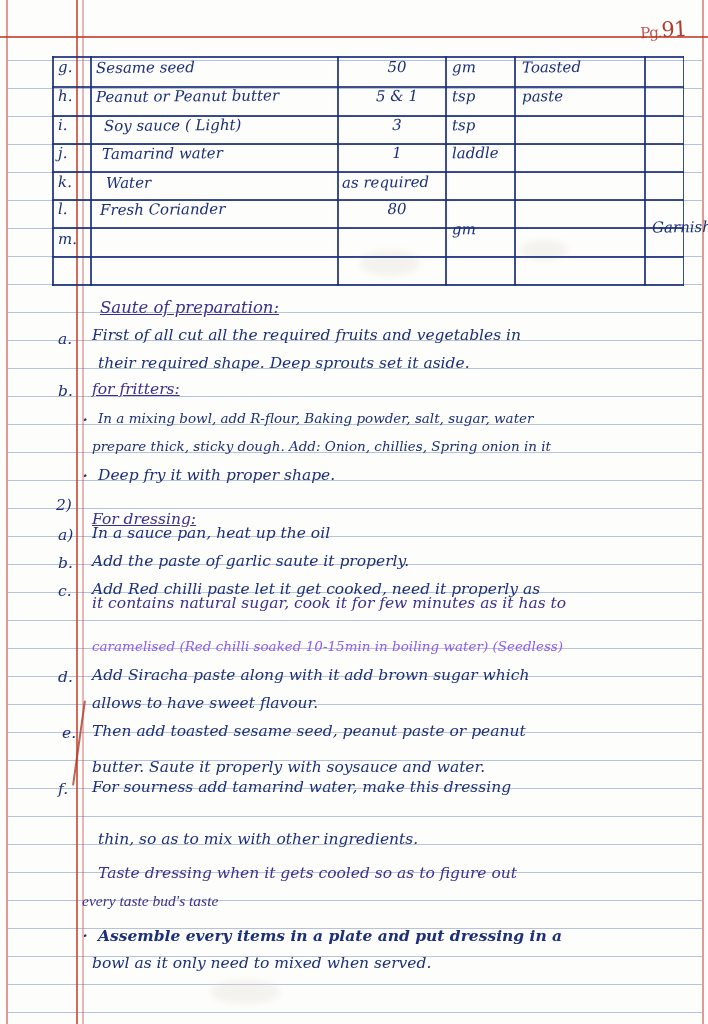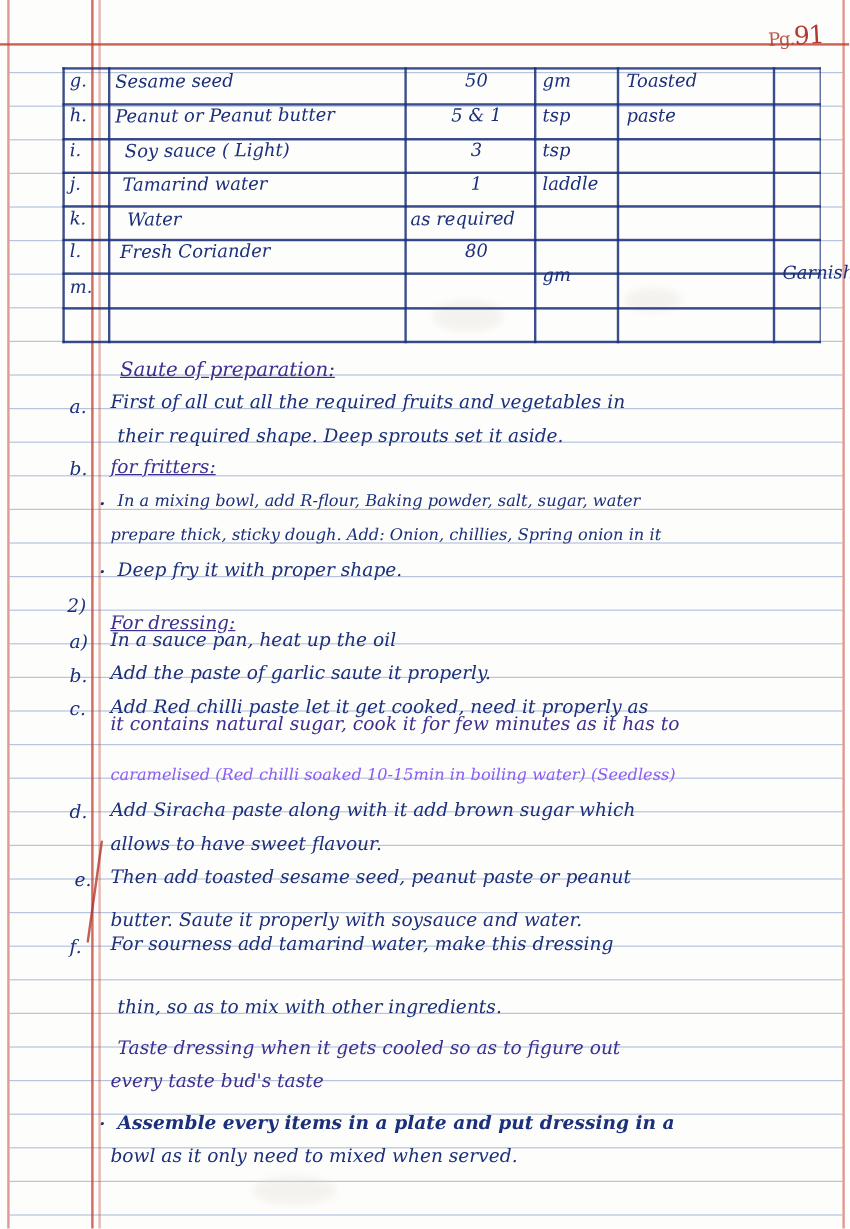--- a/index.html
+++ b/index.html
@@ -347,20 +347,20 @@
 
     <div class="lbl" style="left:62px; top:438px;">e.</div>
     <div class="line" style="left:92px; top:436px;">Then add toasted sesame seed, peanut paste or peanut</div>
     <div class="line" style="left:92px; top:472px;">butter. Saute it properly with soysauce and water.</div>
 
     <div class="lbl" style="left:58px; top:494px;">f.</div>
     <div class="line" style="left:92px; top:492px;">For sourness add tamarind water, make this dressing</div>
     <div class="line" style="left:98px; top:520px;margin-top:24px;">thin, so as to mix with other ingredients.</div>
 
     <div class="line purple" style="left:98px; top:578px;">Taste dressing when it gets cooled so as to figure out</div>
-    <div class="line purple" style="left:92px; top:606px;">every taste bud's taste</div>
+    <div class="line purple" style="left:82px; top:606px;font-family:Liberation Serif, serif;">every taste bud's taste</div>
 
     <div class="lbl" style="left:82px; top:638px; font-size:20px;">·</div>
     <div class="line" style="left:98px; top:640px;font-weight:bold;">Assemble every items in a plate and put dressing in a</div>
     <div class="line" style="left:92px; top:668px;">bowl as it only need to mixed when served.</div>
 
   </div>
 </div>
 
 </body></html>

